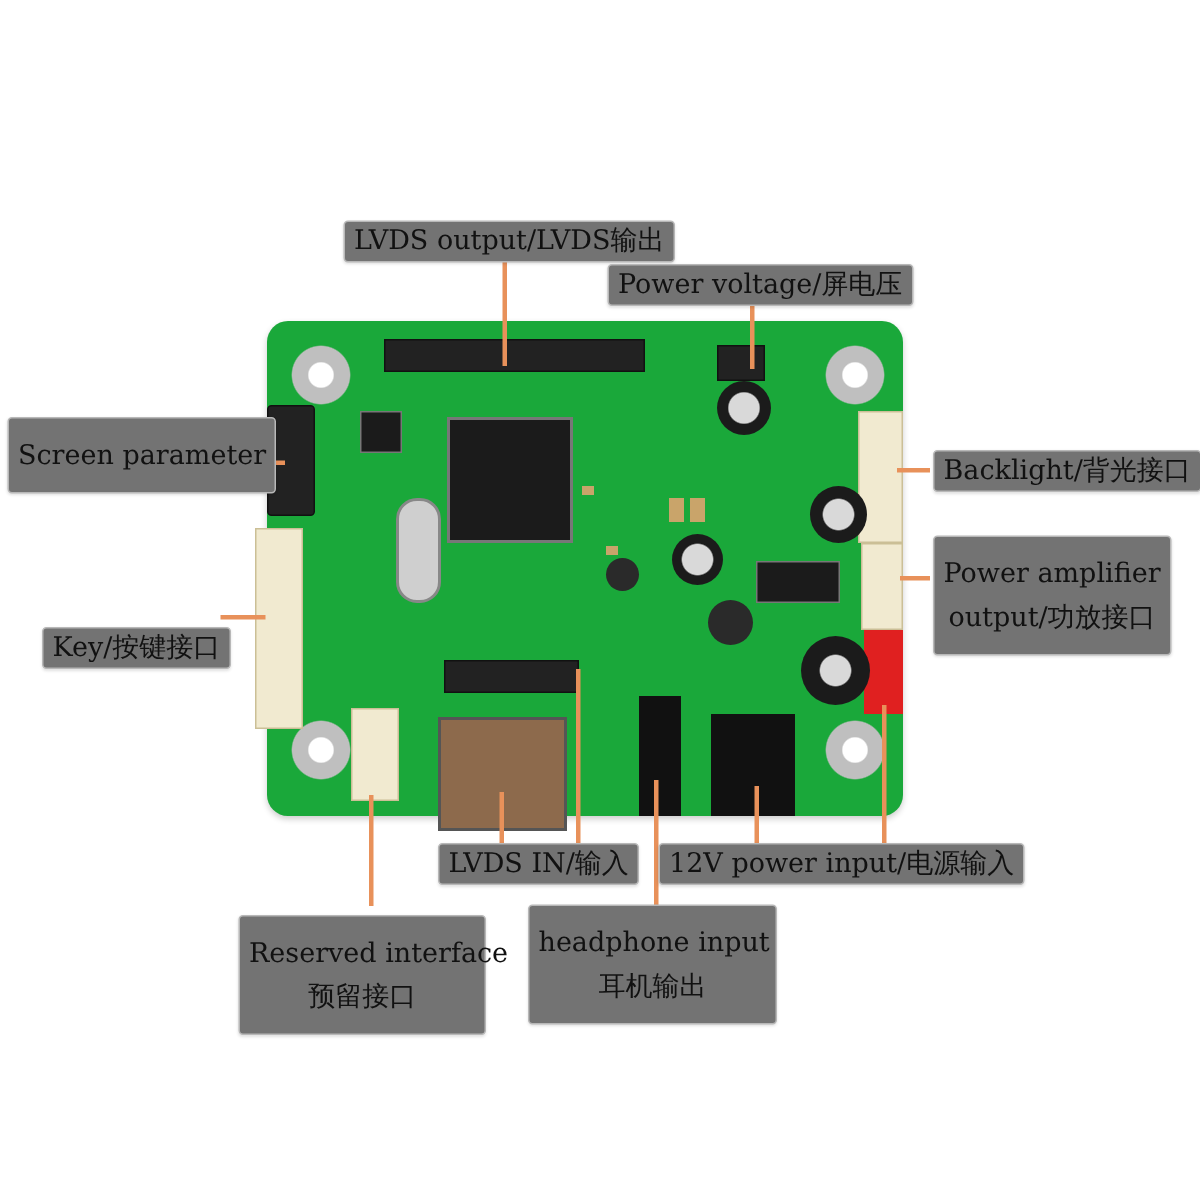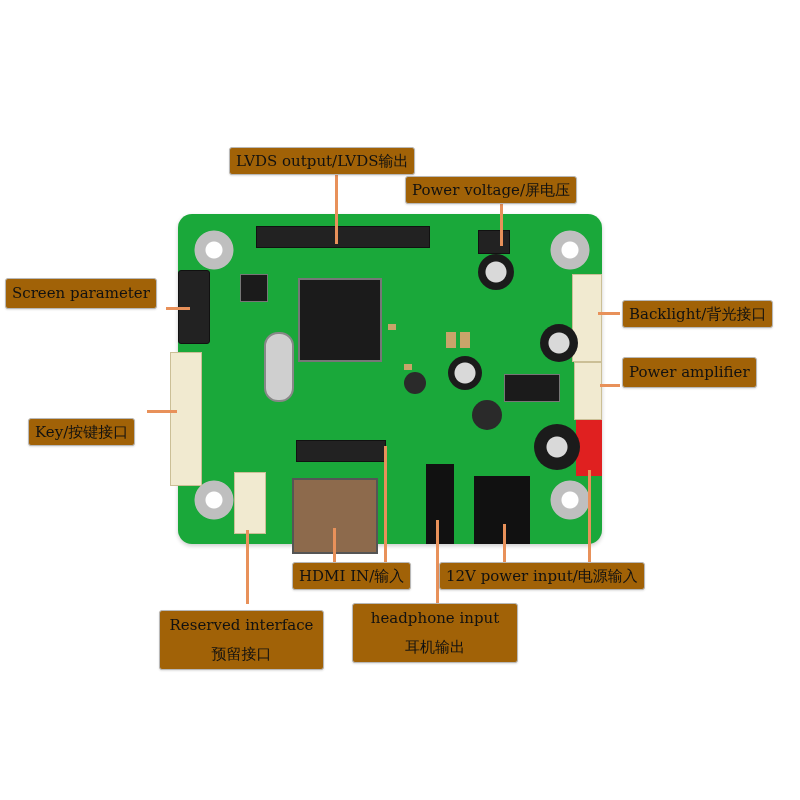--- a/index.html
+++ b/index.html
@@ -1,18 +1,18 @@
 <!DOCTYPE html>
 <html><head>
 <meta charset="utf-8">
 <style>
   html, body { margin:0; padding:0; }
   body { width:800px; height:800px; background:#ffffff; position:relative; overflow:hidden; font-family:"DejaVu Serif", serif; }
-  .label { position:absolute; background:#a16207; border:1px solid #b8b8b8; border-radius:3px; color:#111; font-size:15px; line-height:20px; padding:3px 6px; box-shadow:0 1px 2px rgba(0,0,0,0.12); white-space:nowrap; text-align:center; }
-  .label.multi { line-height:29px; padding:0 6px; }
+  .label { position:absolute; background:#737373; border:1px solid #b8b8b8; border-radius:3px; color:#111; font-size:18px; line-height:20px; padding:3px 6px; box-shadow:0 1px 2px rgba(0,0,0,0.12); white-space:nowrap; text-align:center; }
+  .label.multi { line-height:29px; padding:10px 6px; }
   .line { position:absolute; background:#e8915a; }
   .pcb { position:absolute; left:178px; top:214px; width:424px; height:330px; background:#1aa83a; border-radius:14px; box-shadow:0 2px 4px rgba(0,0,0,0.2); }
   .hole { position:absolute; width:40px; height:40px; border-radius:50%; background:radial-gradient(circle, #fff 0 8px, #bfbfbf 9px 19px, #1aa83a 20px); }
   .chip { position:absolute; background:#1b1b1b; border:2px solid #777; }
   .header { position:absolute; background:#222; border:1px solid #111; }
   .conn { position:absolute; background:#f1ead0; border:1px solid #cbbf96; }
   .cap { position:absolute; border-radius:50%; background:radial-gradient(circle, #d9d9d9 0 10px, #1b1b1b 11px); }
   .hdmi { position:absolute; background:#8d6a4c; border:2px solid #555; }
   .jack { position:absolute; background:#111; }
   .red { position:absolute; background:#e02020; }
@@ -84,23 +84,24 @@
   <div>Screen parameter</div>
 </div>
 <div class="label" style="left:28px;top:418px">
   <span>Key/按键接口</span>
 </div>
 <div class="label" style="left:622px;top:300px">
   <span>Backlight/背光接口</span>
 </div>
 <div class="label multi" style="left:622px;top:357px;text-align:center">
   <div>Power amplifier</div>
+  <div>output/功放接口</div>
 </div>
 <div class="label" style="left:292px;top:562px">
-  <span>HDMI IN/输入</span>
+  <span>LVDS IN/输入</span>
 </div>
 <div class="label" style="left:439px;top:562px">
   <span>12V power input/电源输入</span>
 </div>
 <div class="label multi" style="left:159px;top:610px;width:151px">
   <div>Reserved interface</div>
   <div>预留接口</div>
 </div>
 <div class="label multi" style="left:352px;top:603px;width:152px">
   <div>headphone input</div>

